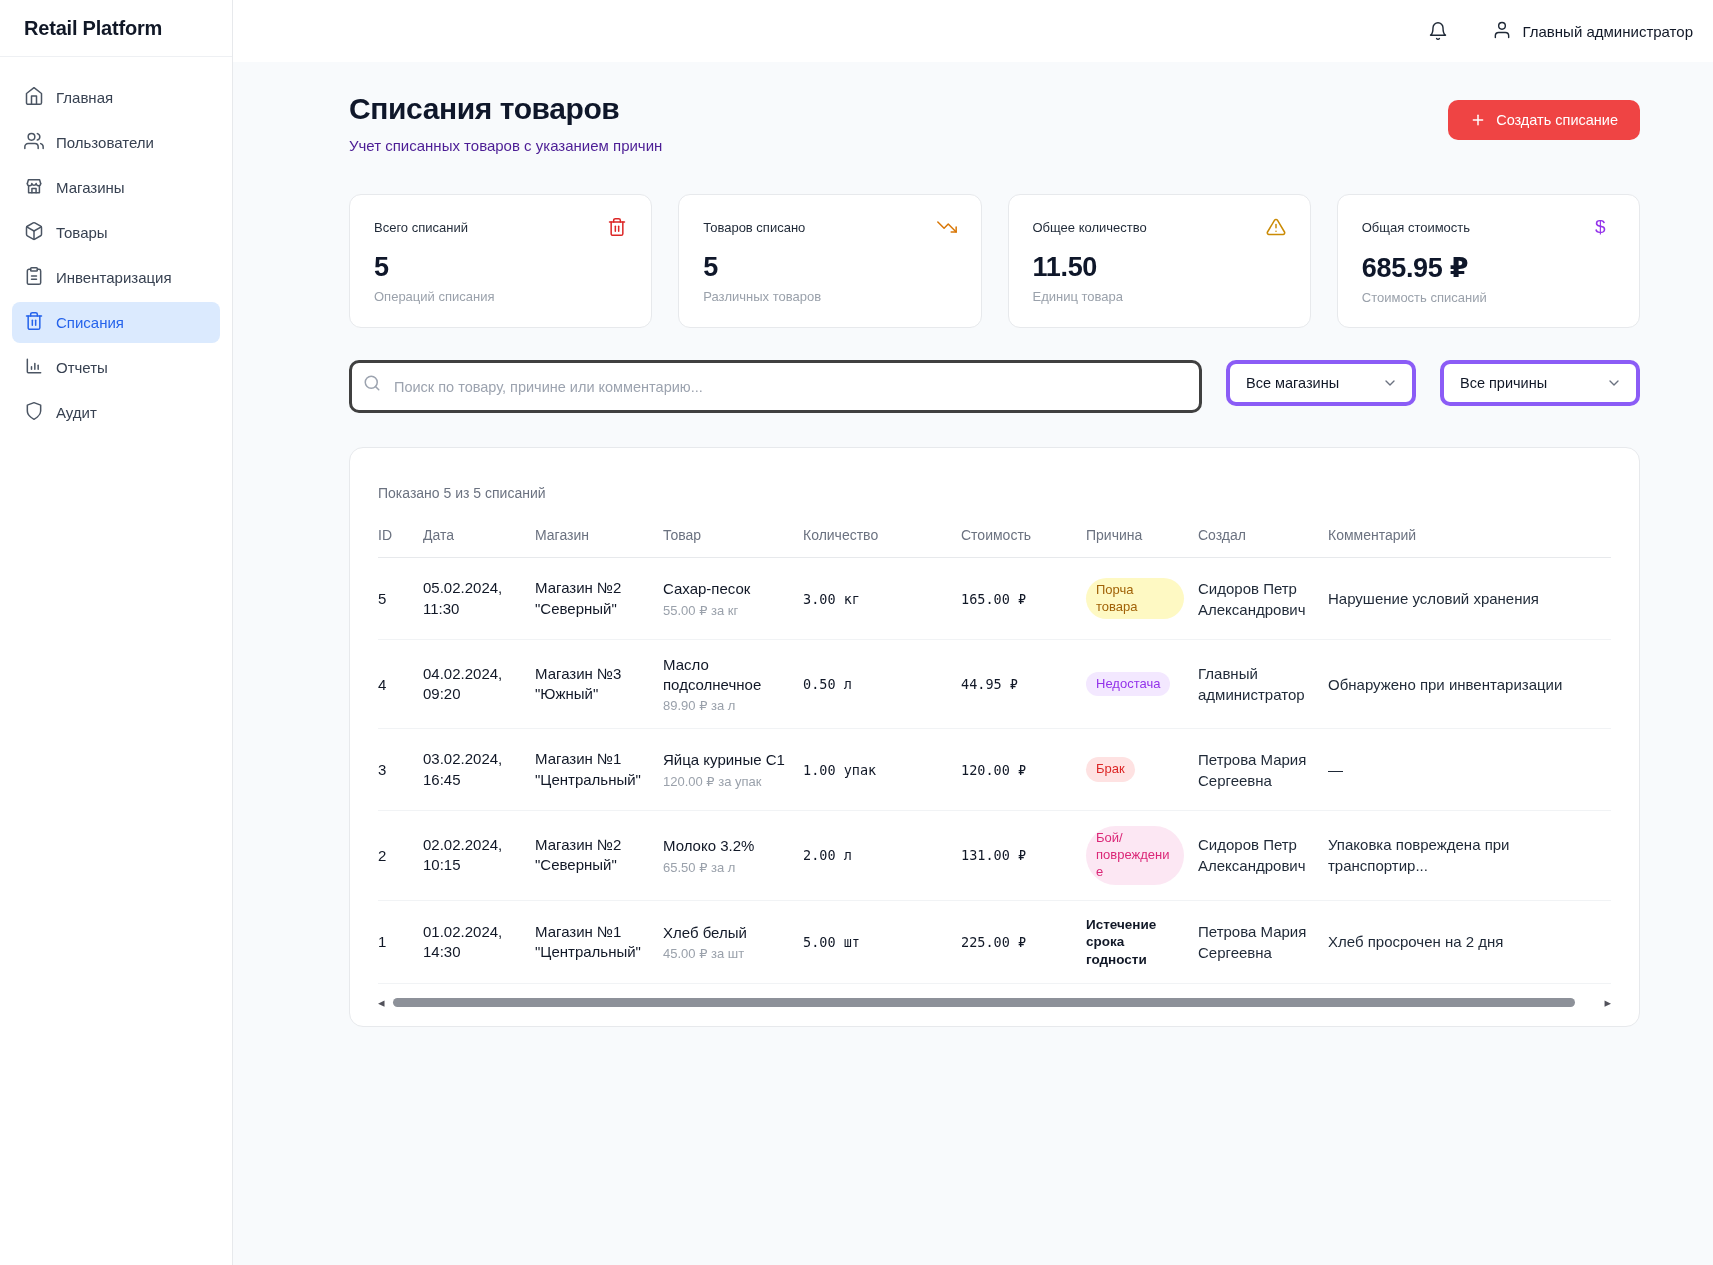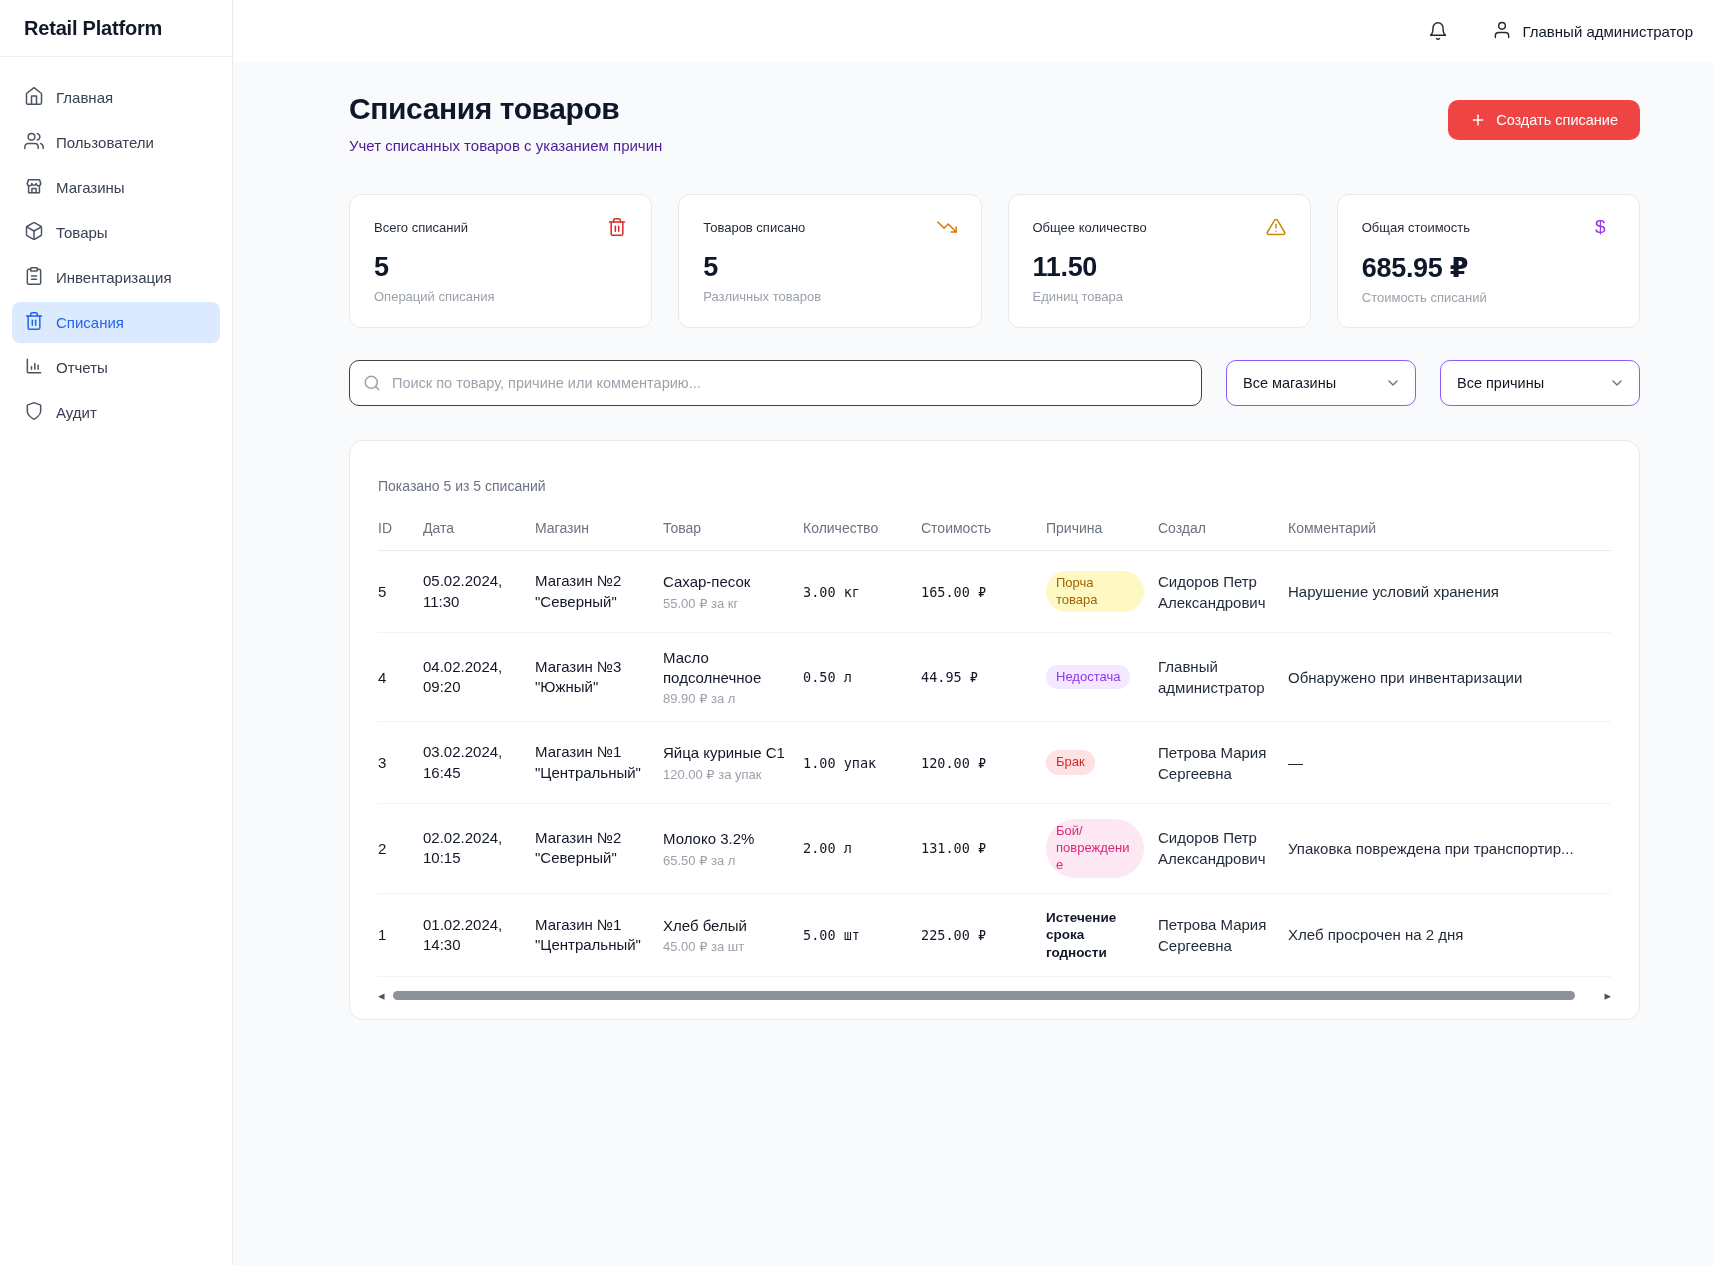--- a/index.html
+++ b/index.html
@@ -62,29 +62,29 @@
   .card-icon { width:20px; height:20px; display:flex; }
   .card-icon svg { width:20px; height:20px; }
   .card-icon .dollar { font-size:19px; font-weight:500; line-height:20px; }
   .card-value { margin-top:15px; font-size:27px; font-weight:700; color:#0f172a; letter-spacing:-0.3px; }
   .card-sub { margin-top:6px; font-size:13px; color:#9aa1ab; }
 
   
   .filters { display:flex; gap:24px; margin-top:32px; }
   .search-box { flex:1; position:relative; }
   .search-box input {
-    width:100%; height:46px; border:1px solid #404040; border-radius:10px;
+    width:100%; height:53px; border:3px solid #404040; border-radius:10px;
     padding:0 16px 0 42px; font-size:14.5px; font-family:inherit; color:#111827;
     background:#ffffff; outline:none;
   }
   .search-box input::placeholder { color:#9ca3af; }
   .search-icon { position:absolute; left:14px; top:14px; width:18px; height:18px; }
   .search-icon svg { width:18px; height:18px; stroke:#9ca3af; }
   .select {
-    height:46px; background:#ffffff; border:1px solid #8b5cf6; border-radius:10px;
+    height:46px; background:#ffffff; border:4px solid #8b5cf6; border-radius:10px;
     display:flex; align-items:center; justify-content:space-between;
     padding:0 14px 0 16px; font-size:14.5px; color:#111827; cursor:pointer;
   }
   .select svg { width:16px; height:16px; stroke:#6b7280; }
   .select-stores { width:190px; } .select-reasons { width:200px; }
 
   
   .table-card {
     margin-top:34px; background:#ffffff; border:1px solid #e7e9ec;
     border-radius:14px; padding:28px 28px 16px; margin-bottom:40px;
@@ -96,21 +96,21 @@
     color:#6b7280; font-size:14px; }
   .trow { display:flex; align-items:center; padding:15px 0; border-bottom:1px solid #f1f3f5; min-height:82px; }
   .trow:last-of-type { border-bottom:none; }
 
   .c { padding-right:14px; }
   .c-id { width:45px; }
   .c-date { width:112px; }
   .c-store { width:128px; }
   .c-product { width:140px; }
   .c-qty { width:118px; }
-  .c-cost { width:125px; }
+  .c-cost { width:125px;margin-left:40px; }
   .c-reason { width:112px; }
   .c-creator { width:130px; }
   .c-comment { flex:1; }
 
   .trow .c-id { font-size:15px; color:#111827; }
   .cell-date, .cell-store { font-size:15px; color:#111827; line-height:1.35; }
   .prod-name { font-size:15px; color:#111827; line-height:1.3; }
   .prod-price { margin-top:4px; font-size:13px; color:#9aa1ab; }
   .mono { font-family:"DejaVu Sans Mono","Liberation Mono",monospace; font-size:13.5px; color:#111827; }
   .cell-creator, .cell-comment { font-size:15px; color:#1f2937; line-height:1.4; }

